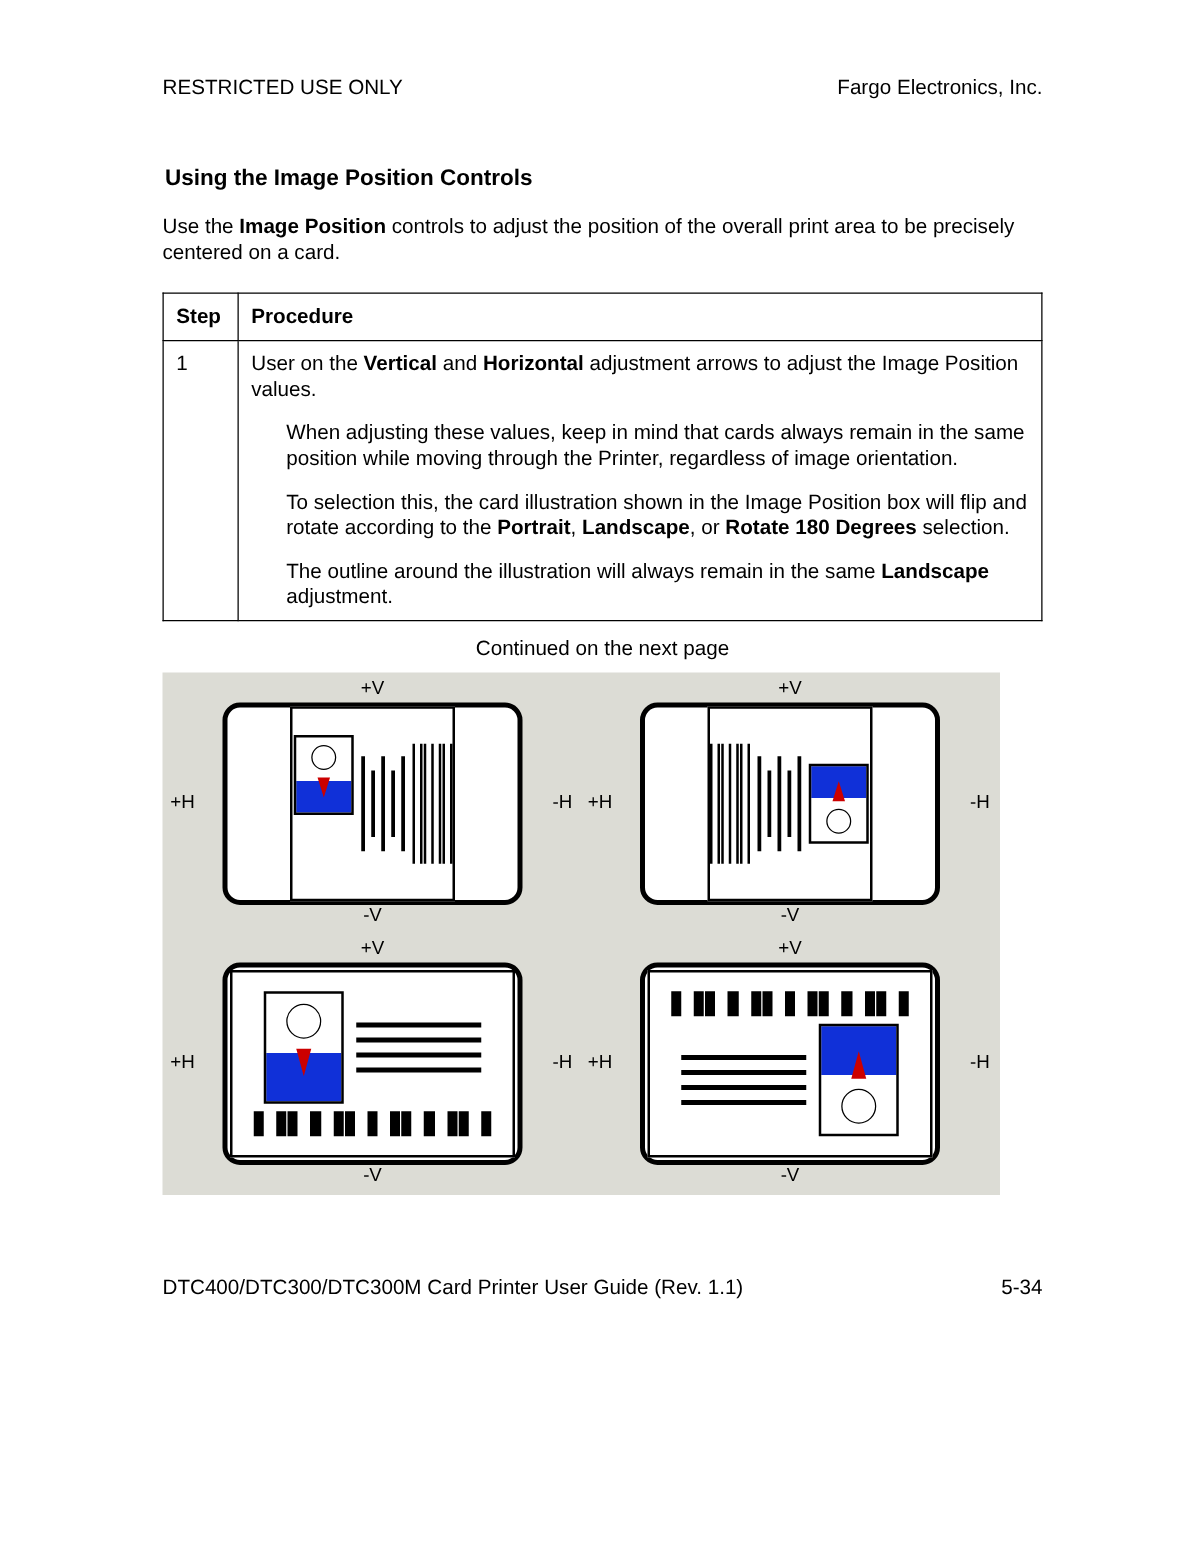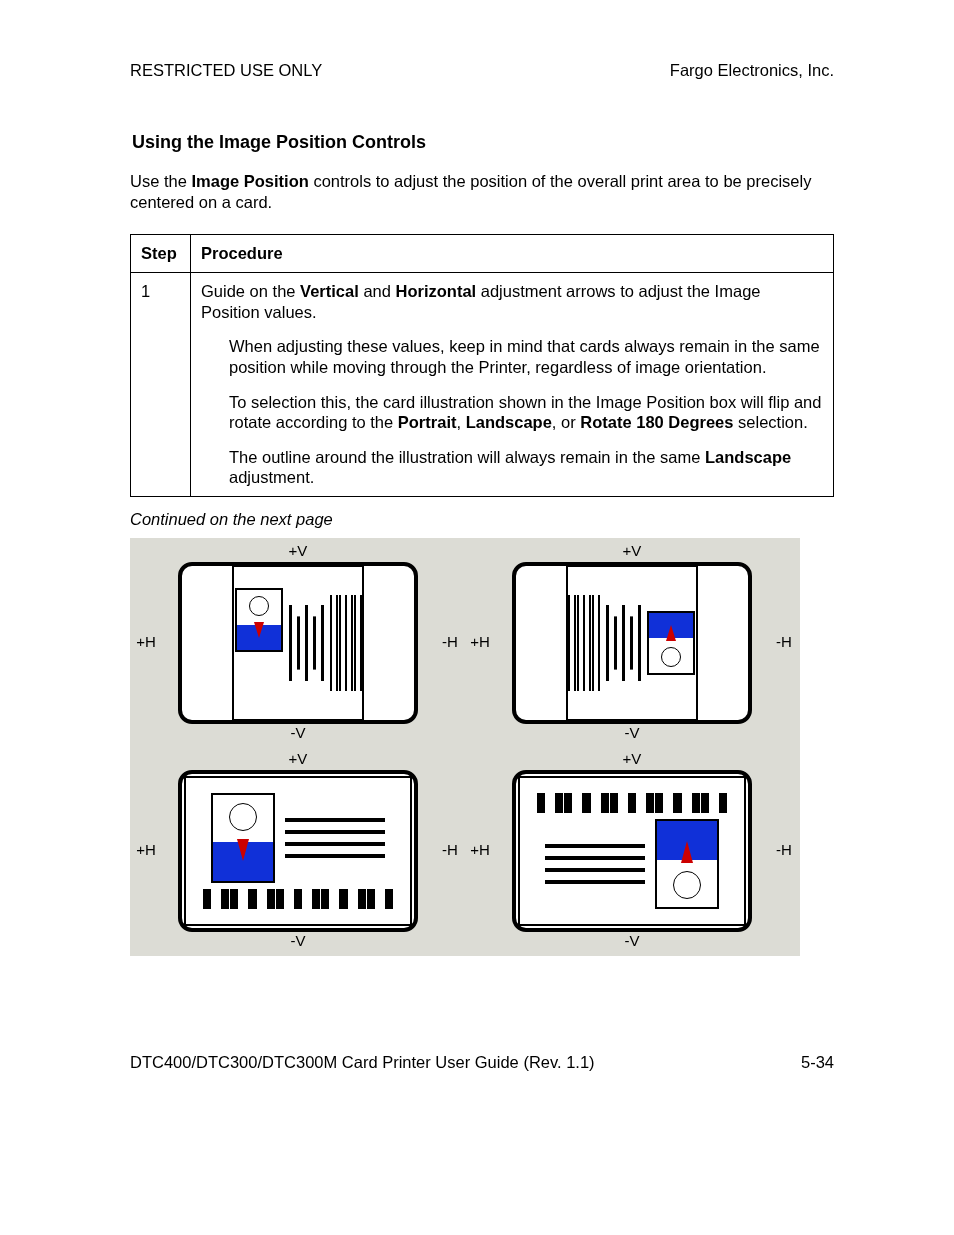--- a/index.html
+++ b/index.html
@@ -36,22 +36,21 @@
     text-align: left;
     vertical-align: top;
   }
   table.proc th {
     font-weight: bold;
   }
   col.step-col { width: 60px; }
   td.step-num { text-align: center; }
   .indent-block { padding-left: 28px; margin-top: 14px; }
   .continued {
-    text-align: left;
-    font-style: italic;
+    text-align: center;
     margin: 12px 0 8px 0;
   }
   .diagram-grid {
     background: #dcdcd5;
     width: 670px;
     padding: 4px;
     display: grid;
     grid-template-columns: 1fr 1fr;
     grid-template-rows: 1fr 1fr;
     gap: 6px;
@@ -146,21 +145,21 @@
   .big-person::after {
     content:""; position:absolute; top:44px; left:50%; transform:translateX(-50%);
     border-left:6px solid transparent; border-right:6px solid transparent;
     border-top:22px solid #c00;
   }
   .flip180 { transform: rotate(180deg); }
 
   .footer-row {
     display: flex;
     justify-content: space-between;
-    margin-top: 96px;
+    margin-top: 64px;
   }
 </style>
 </head>
 <body>
 
 <div class="header-row">
   <span>RESTRICTED USE ONLY</span>
   <span>Fargo Electronics, Inc.</span>
 </div>
 
@@ -177,21 +176,21 @@
     </colgroup>
   <tbody>
       <tr>
     <th>Step</th>
     <th>Procedure</th>
   </tr>
   <tr>
     <td class="step-num">1</td>
     <td>
       <div>
-        <span>Guide on the </span><b>Vertical</b><span> and </span><b>Horizontal</b><span> adjustment arrows to adjust the Image Position values.</span>
+        <span>User on the </span><b>Vertical</b><span> and </span><b>Horizontal</b><span> adjustment arrows to adjust the Image Position values.</span>
       </div>
       <div class="indent-block">When adjusting these values, keep in mind that cards always remain in the same position while moving through the Printer, regardless of image orientation.</div>
       <div class="indent-block">
         <span>To selection this, the card illustration shown in the Image Position box will flip and rotate according to the </span><b>Portrait</b><span>, </span><b>Landscape</b><span>, or </span><b>Rotate 180 Degrees</b><span> selection.</span>
       </div>
       <div class="indent-block">
         <span>The outline around the illustration will always remain in the same </span><b>Landscape</b><span> adjustment.</span>
       </div>
     </td>
   </tr>

